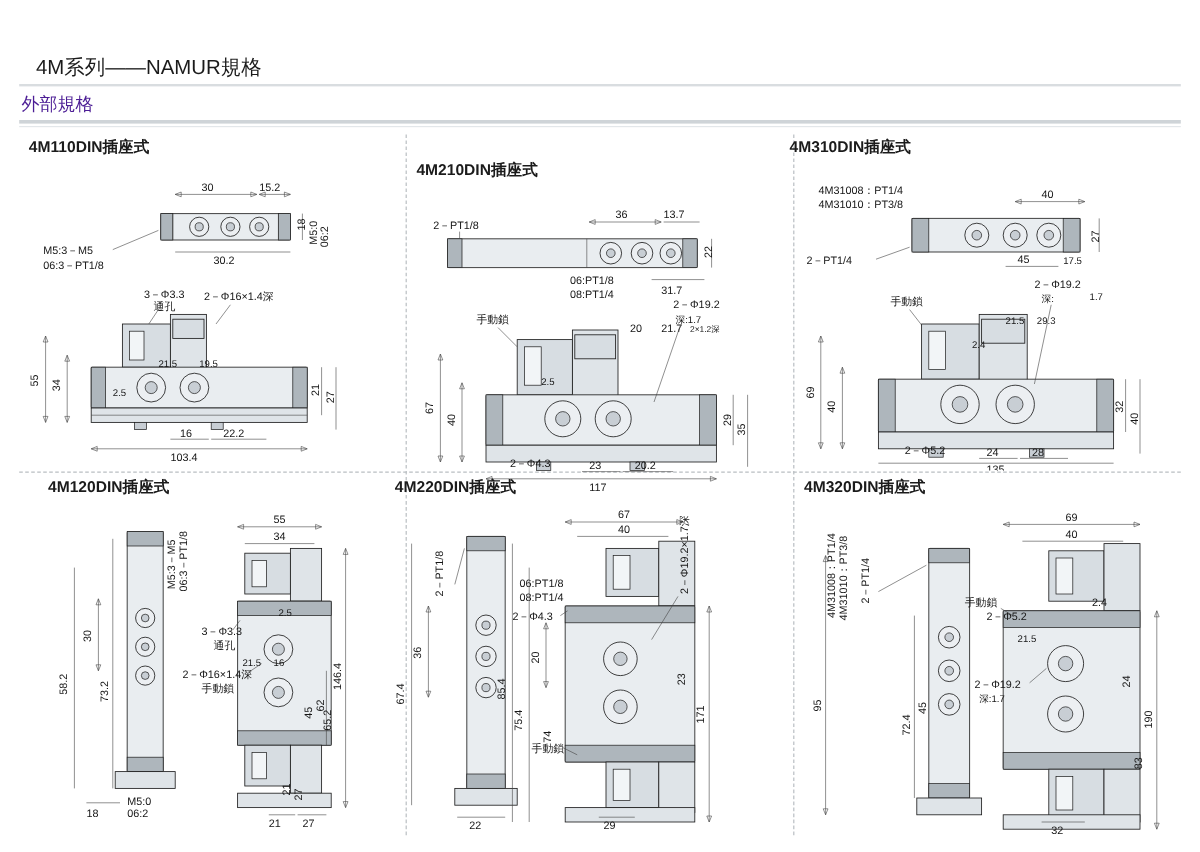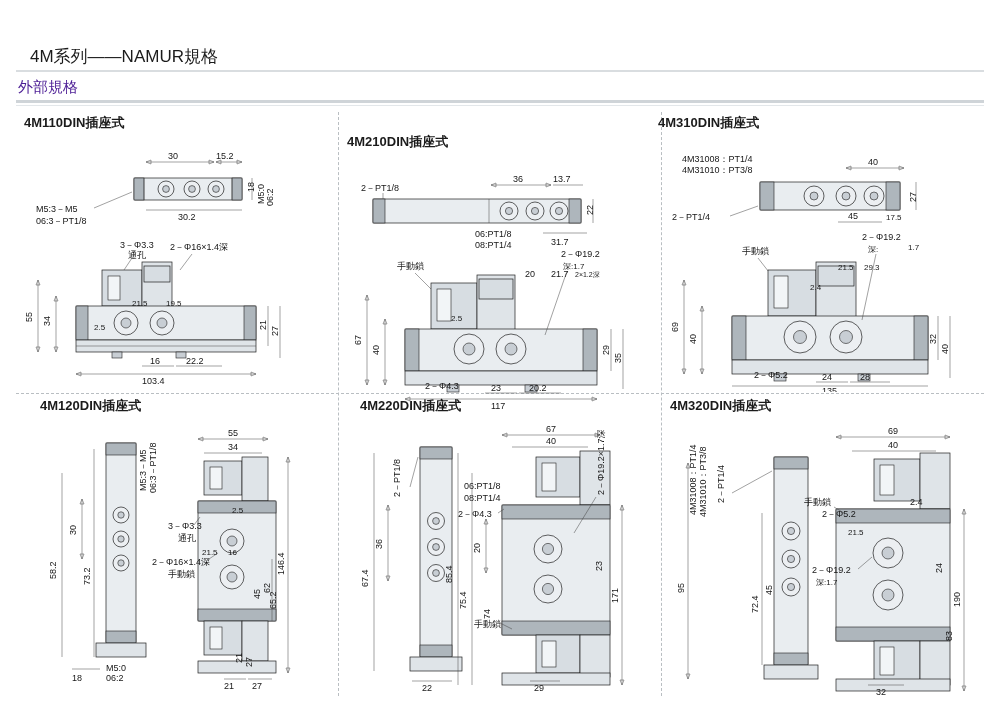--- a/index.html
+++ b/index.html
@@ -80,21 +80,21 @@
     height: 584px;
   }
   .cell {
     position: absolute;
     box-sizing: border-box;
   }
   .cell.c0 { left: 0;     top: 0;   width: 322px; height: 280px; }
   .cell.c1 { left: 323px; top: 0;   width: 322px; height: 280px; margin-top: 19px; }
   .cell.c2 { left: 634px; top: 0;   width: 322px; height: 280px; }
   .cell.c3 { left: 0;     top: 283px; width: 322px; height: 300px; margin-left: 16px; }
-  .cell.c4 { left: 336px; top: 283px; width: 322px; height: 300px; }
+  .cell.c4 { left: 305px; top: 283px; width: 322px; height: 300px; }
   .cell.c5 { left: 646px; top: 283px; width: 322px; height: 300px; }
 
   .vdiv {
     position: absolute;
     top: 0;
     width: 1px;
     height: 584px;
     border-left: 1px dashed #b9bec2;
   }
   .vdiv.v1 { left: 322px; }

